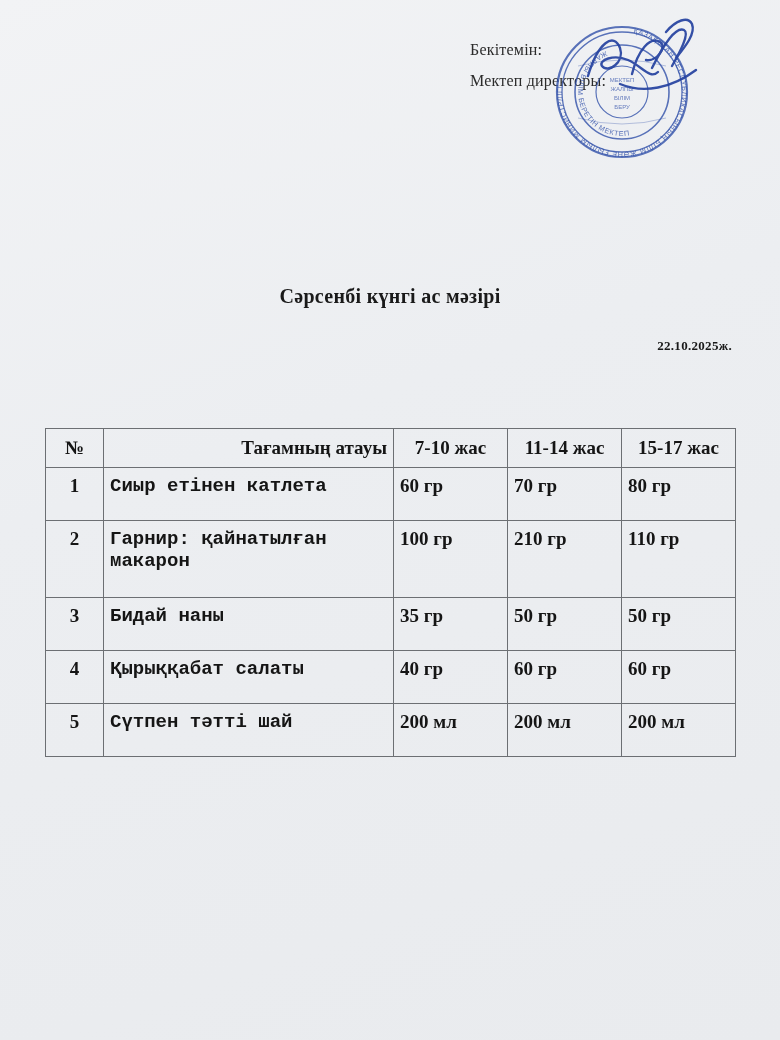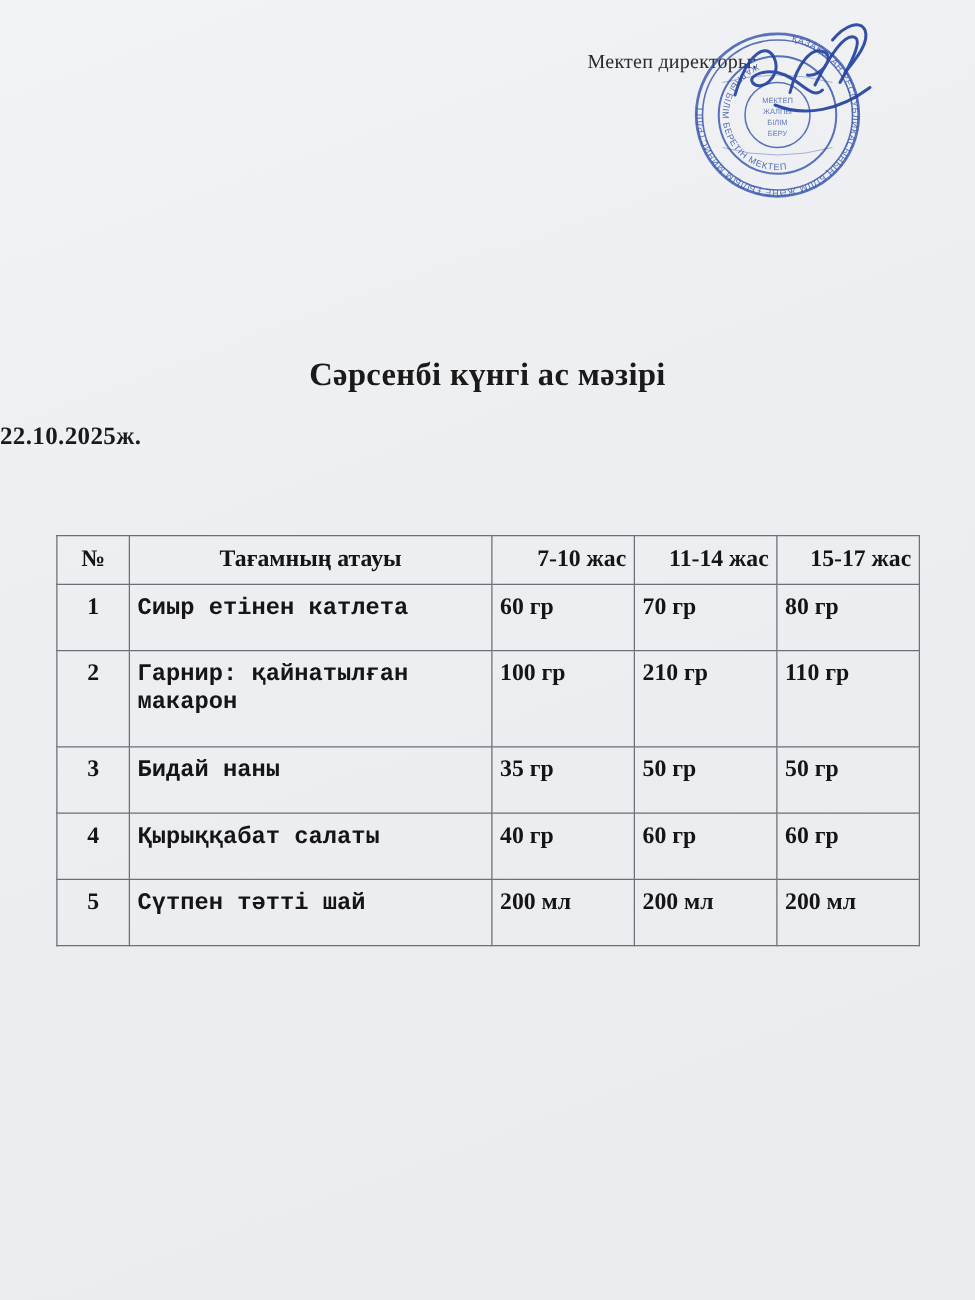--- a/index.html
+++ b/index.html
@@ -58,31 +58,31 @@
     pointer-events: none;
   }
 
   
   .title {
     position: absolute;
     top: 285px;
     left: 0;
     width: 780px;
     text-align: center;
-    font-size: 26px;
+    font-size: 20px;
     font-weight: bold;
     letter-spacing: 0.3px;
   }
   .subtitle {
     position: absolute;
     top: 338px;
     left: 0;
     width: 732px;
-    text-align: left;
-    font-size: 20px;
+    text-align: right;
+    font-size: 13px;
     font-weight: bold;
     letter-spacing: 0.3px;
   }
 
   
   .table-wrap {
     position: absolute;
     top: 428px;
     left: 45px;
     width: 690px;
@@ -108,31 +108,32 @@
   col.c-num   { width: 58px; }
   col.c-name  { width: 290px; }
   col.c-a1    { width: 114px; }
   col.c-a2    { width: 114px; }
   col.c-a3    { width: 114px; }
 
   .cell-num   { text-align: center; }
   .cell-name  { text-align: left; padding-left: 12px; font-family: Liberation Mono, monospace; }
   .cell-amt   { text-align: left; }
   .head-num   { text-align: center; }
-  .head-name  { text-align: center; }
-  .head-age   { text-align: right; }
+  .head-name  { text-align: right; }
+  .head-age   { text-align: center; }
   .row-tall td { height: 62px; }
   .row-normal td { height: 38px; }
 </style>
 </head>
 <body>
 
 <div class="page">
 
   <div class="approval">
+    <div>Бекітемін:</div>
     <div>Мектеп директоры:</div>
   </div>
 
   <div class="stamp">
     <svg width="148" height="148" viewBox="0 0 148 148" fill="none">
       <defs>
         <path id="arcOuter" d="M74,74 m0,-60 a60,60 0 1,1 -0.1,0"></path>
         <path id="arcInner" d="M74,74 m0,-44 a44,44 0 1,0 0.1,0"></path>
       </defs>
       <g stroke="#2e4ea8" fill="none" opacity="0.78">

